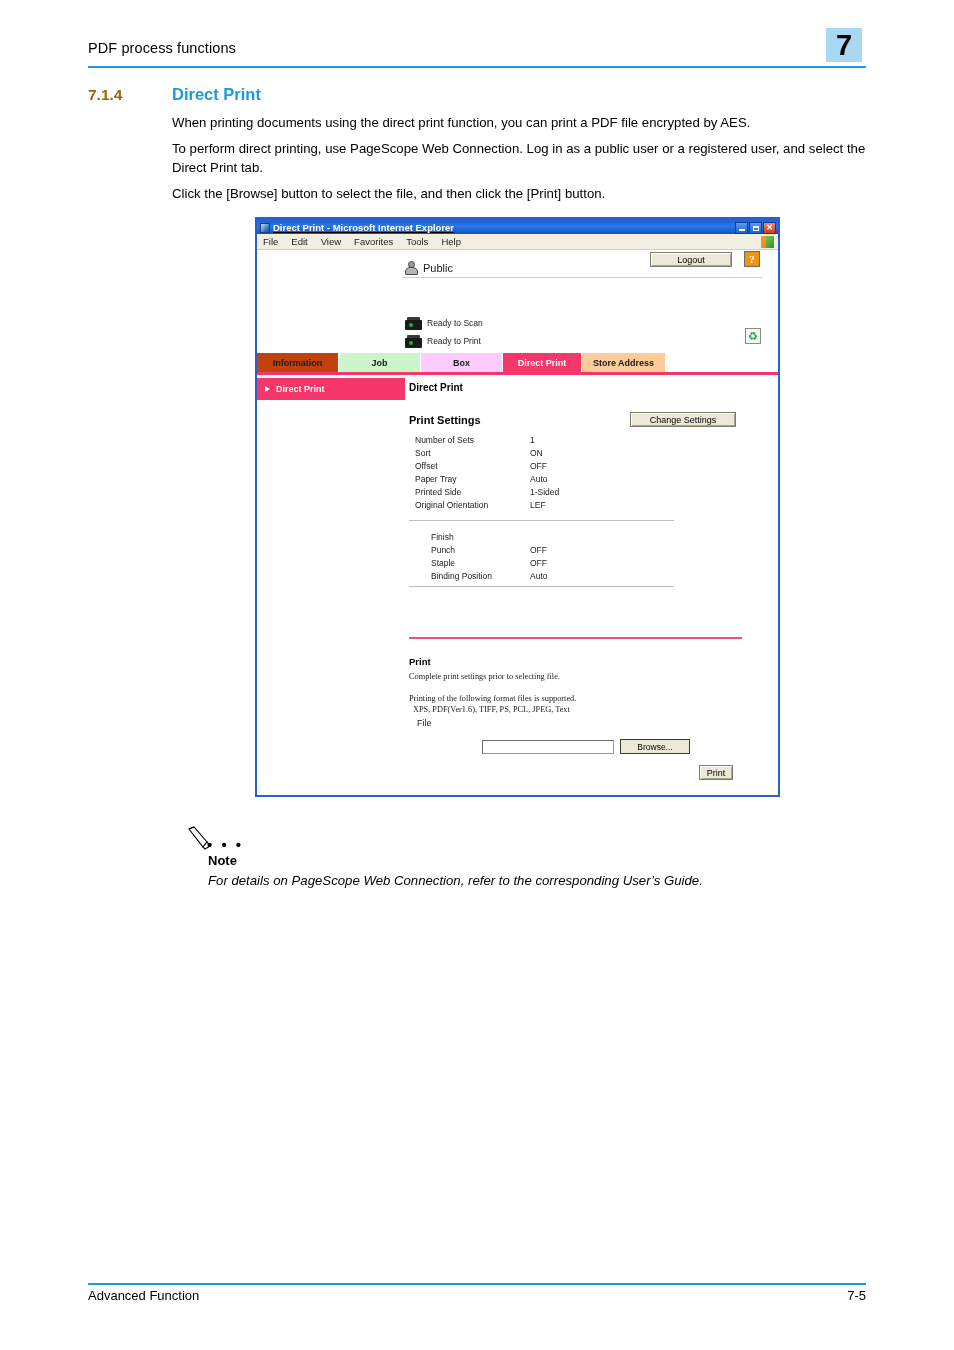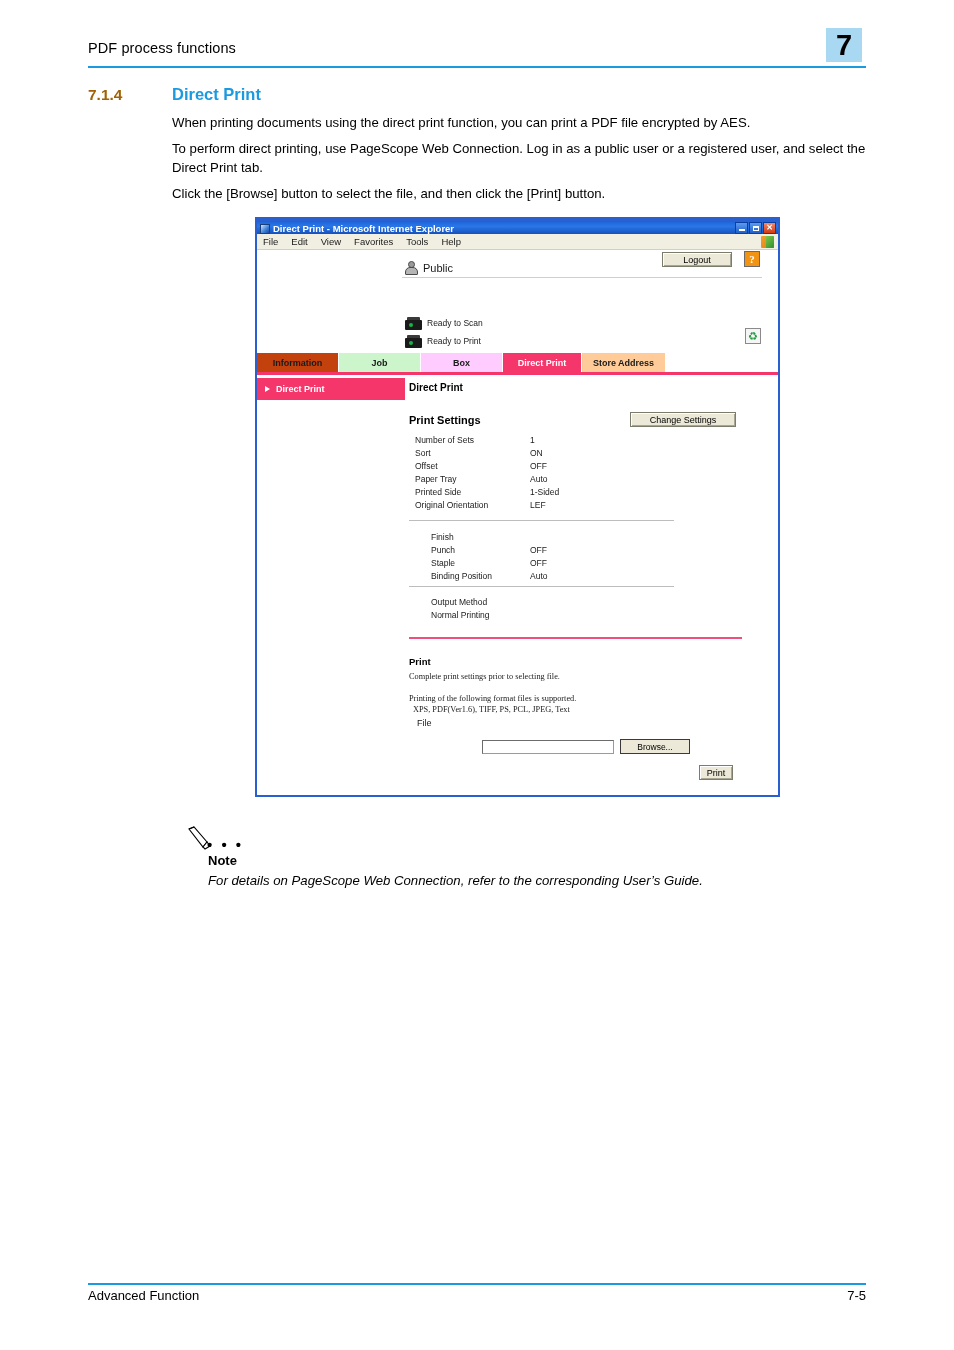--- a/index.html
+++ b/index.html
@@ -58,25 +58,26 @@
   .browser {
     position: absolute; left: 255px; top: 217px;
     width: 525px; height: 580px;
     background: #ffffff;
     border: 2px solid #2a5fd0;
     border-top: none;
   }
   .titlebar {
     height: 15px; width: 100%;
     background: linear-gradient(to bottom,#1b62d6 0%, #2a77e8 40%, #1550bd 100%);
-    display: flex; align-items: flex-end;
+    display: flex; align-items: center;
     position: relative;
     padding-left: 3px;
     border-top: 2px solid #2a5fd0;
     margin: -0px -0px 0 -0px;
+    text-decoration: underline;
   }
   .browser { border-top: 2px solid #2a5fd0; }
   .title-ico {
     width: 10px; height: 10px; margin-right: 3px;
     background: linear-gradient(135deg,#cfe4ff 0%, #3a7fd5 60%, #1a4a9e 100%);
     border: 1px solid #1a3f7a; flex: 0 0 auto;
   }
   .title-text {
     font-size: 9.5px; font-weight: bold; color: #ffffff;
     white-space: nowrap; line-height: 11px;
@@ -137,21 +138,21 @@
     border-radius:50%; background:#9a9a9a; border:1px solid #4a4a4a;
   }
   .user-ico::after {
     content:""; position:absolute; left:0px; top:6px; width:11px; height:6px;
     background:#b5b5b5; border:1px solid #4a4a4a;
     border-radius: 5px 5px 1px 1px;
   }
   .user-name { font-size: 11px; color: #1a1a1a; }
   .logout-btn {
     position: absolute; right: 46px; top: 2px;
-    width: 70px; height: 15px;
+    width: 82px; height: 15px;
     background: #ece9d8;
     border: 1px solid #7c7c6c;
     box-shadow: inset 1px 1px 0 #ffffff, inset -1px -1px 0 #a8a694;
     font-size: 9px; color: #000;
     display: flex; align-items: center; justify-content: center;
   }
   .help-btn {
     position: absolute; right: 18px; top: 1px;
     width: 16px; height: 16px;
     background: #f39314; border: 1px solid #6a6a6a;
@@ -451,28 +452,20 @@
         <span class="v">OFF</span>
       </div>
       <div class="kvrow indent">
         <span class="k">Binding Position</span>
         <span class="v">Auto</span>
       </div>
     </div>
 
     <div class="hr-light" style="top:336px"></div>
 
-    <div class="kvtable" style="top:345px">
-      <div class="kvrow">
-        <span class="k group">Output Method</span>
-      </div>
-      <div class="kvrow indent">
-        <span class="k">Normal Printing</span>
-      </div>
-    </div>
 
     <div class="hr-pink" style="top:387px"></div>
 
     <div class="sec2-title">Print</div>
     <div class="sec2-line" style="top:421px">Complete print settings prior to selecting file.</div>
     <div class="sec2-line" style="top:443px">Printing of the following format files is supported.</div>
     <div class="sec2-line" style="top:454px;left:156px">XPS, PDF(Ver1.6), TIFF, PS, PCL, JPEG, Text</div>
     <div class="file-label">File</div>
     <input class="file-input" type="text" value="" style="">
     <div class="browse-btn">Browse...</div>

